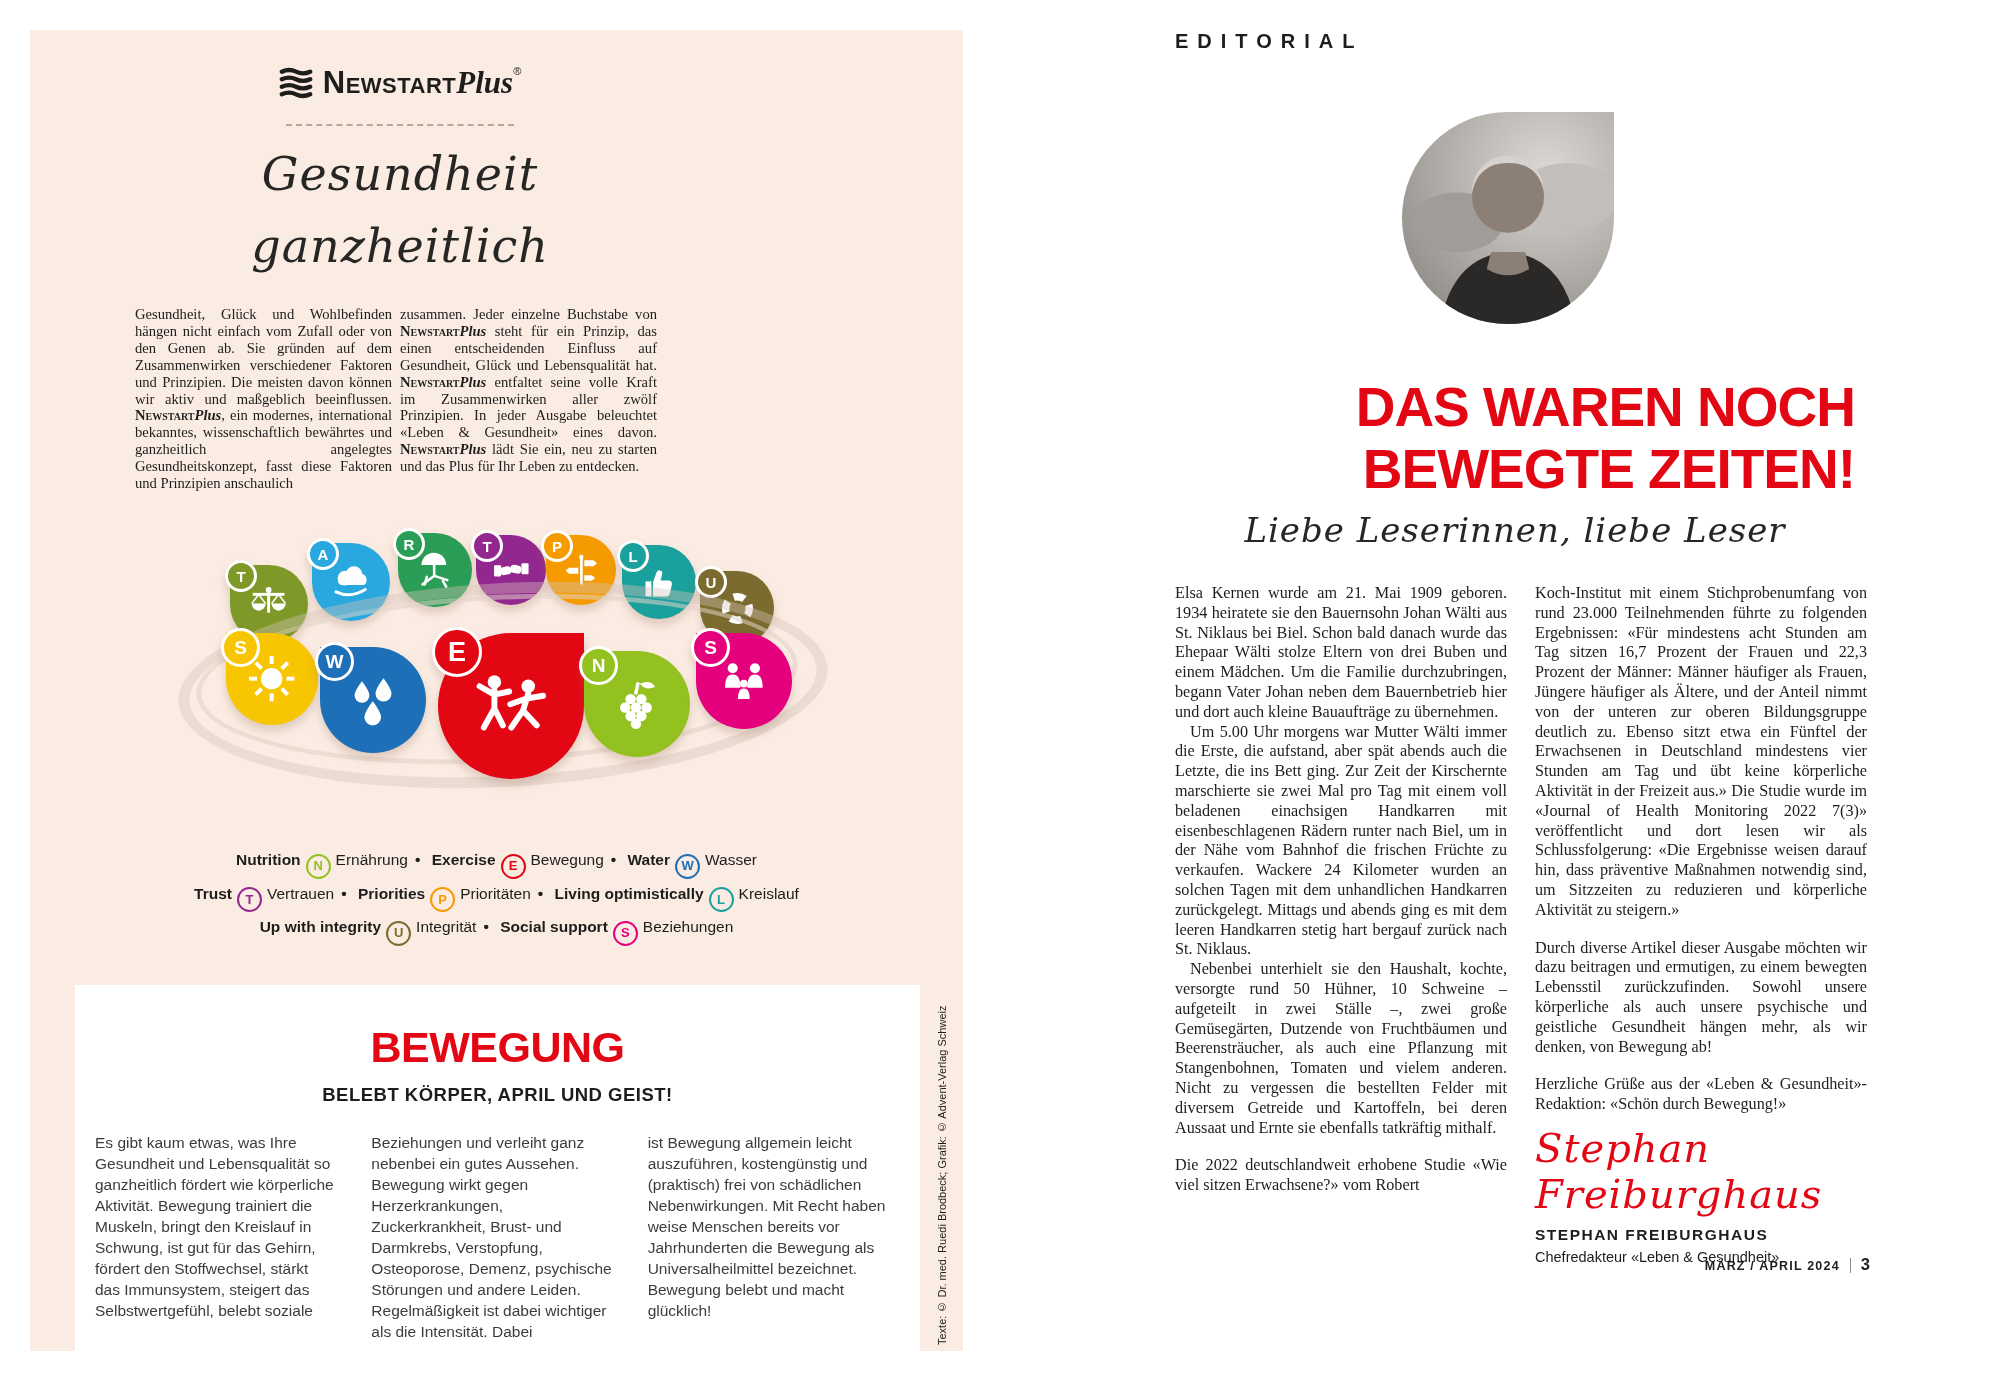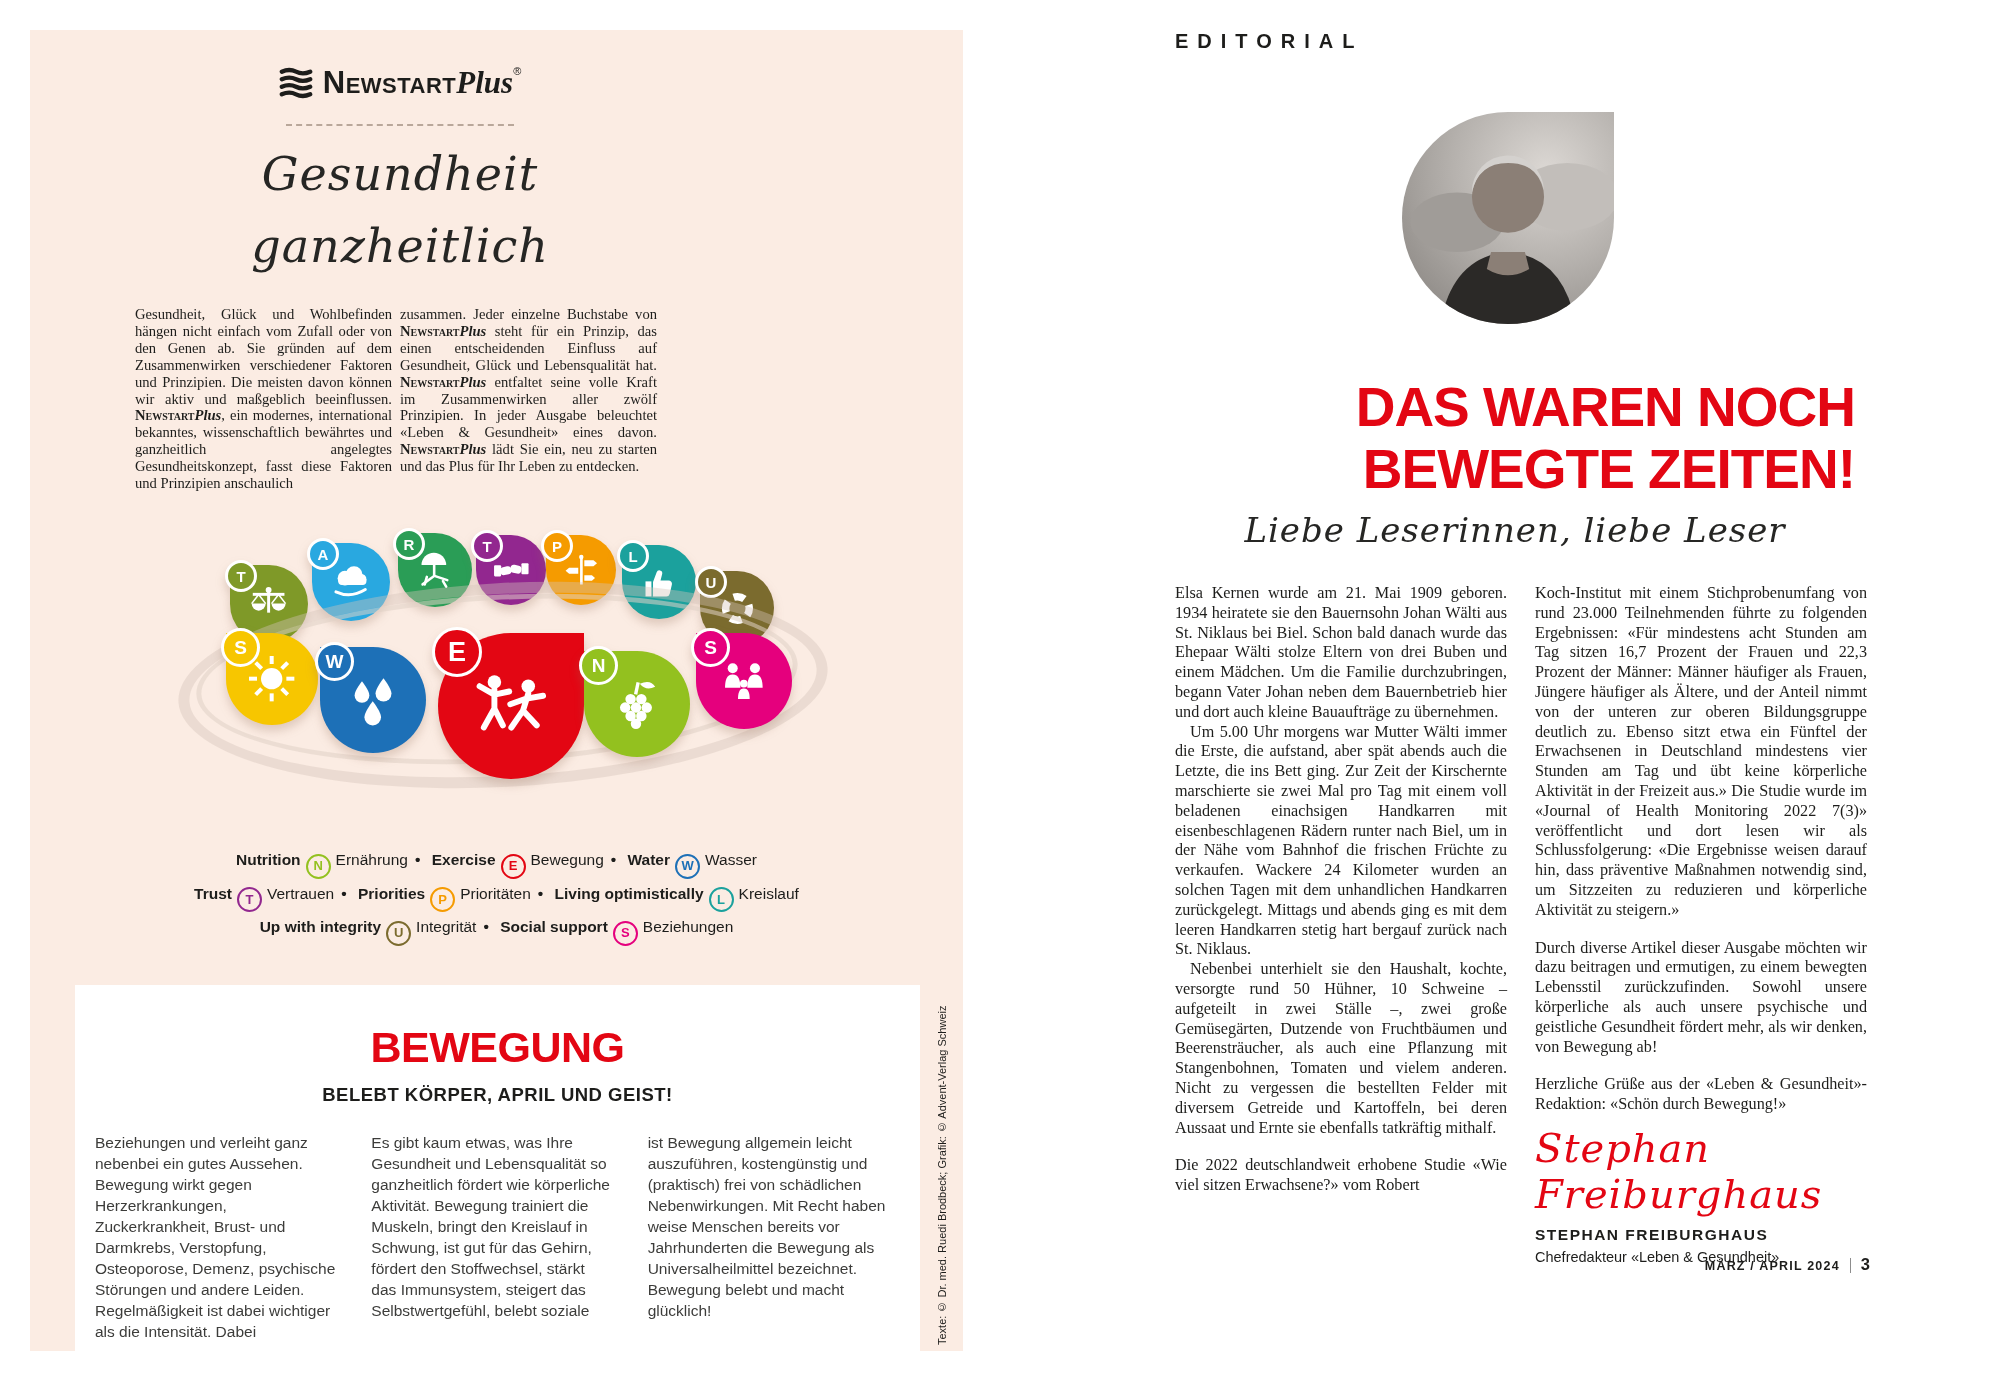--- a/index.html
+++ b/index.html
@@ -292,22 +292,22 @@
     <div>
       <b>Up with integrity</b><span class="ring" style="color: rgb(123, 107, 46); border-color: rgb(123, 107, 46);">U</span><span>Integrität</span><span class="bullet">•</span>
       <b>Social support</b><span class="ring" style="color: rgb(229, 0, 125); border-color: rgb(229, 0, 125);">S</span><span>Beziehungen</span>
     </div>
   </div>
 
   <div class="card">
     <h2 class="card-title">BEWEGUNG</h2>
     <div class="card-sub">BELEBT KÖRPER, APRIL UND GEIST!</div>
     <div class="card-cols">
+      <div class="ccol">Es gibt kaum etwas, was Ihre Gesundheit und Lebensqualität so ganzheitlich fördert wie körperliche Aktivität. Bewegung trainiert die Muskeln, bringt den Kreislauf in Schwung, ist gut für das Gehirn, fördert den Stoffwechsel, stärkt das Immunsystem, steigert das Selbstwertgefühl, belebt soziale</div>
       <div class="ccol">Beziehungen und verleiht ganz nebenbei ein gutes Aussehen. Bewegung wirkt gegen Herzerkrankungen, Zuckerkrankheit, Brust- und Darmkrebs, Verstopfung, Osteoporose, Demenz, psychische Störungen und andere Leiden. Regelmäßigkeit ist dabei wichtiger als die Intensität. Dabei</div>
-      <div class="ccol">Es gibt kaum etwas, was Ihre Gesundheit und Lebensqualität so ganzheitlich fördert wie körperliche Aktivität. Bewegung trainiert die Muskeln, bringt den Kreislauf in Schwung, ist gut für das Gehirn, fördert den Stoffwechsel, stärkt das Immunsystem, steigert das Selbstwertgefühl, belebt soziale</div>
       <div class="ccol">ist Bewegung allgemein leicht auszuführen, kostengünstig und (praktisch) frei von schädlichen Nebenwirkungen. Mit Recht haben weise Menschen bereits vor Jahrhunderten die Bewegung als Universalheilmittel bezeichnet. Bewegung belebt und macht glücklich!</div>
     </div>
   </div>
 </div>
 
 <div class="credit">Texte: © Dr. med. Ruedi Brodbeck; Grafik: © Advent-Verlag Schweiz</div>
 
 <div class="kicker">EDITORIAL</div>
 
 <div class="portrait">
@@ -330,21 +330,21 @@
 
 <div class="ed-cols">
   <div class="ecol">
     <p>Elsa Kernen wurde am 21. Mai 1909 geboren. 1934 heiratete sie den Bauernsohn Johan Wälti aus St. Niklaus bei Biel. Schon bald danach wurde das Ehepaar Wälti stolze Eltern von drei Buben und einem Mädchen. Um die Familie durchzubringen, begann Vater Johan neben dem Bauernbetrieb hier und dort auch kleine Bauaufträge zu übernehmen.</p>
     <p class="ind">Um 5.00 Uhr morgens war Mutter Wälti immer die Erste, die aufstand, aber spät abends auch die Letzte, die ins Bett ging. Zur Zeit der Kirschernte marschierte sie zwei Mal pro Tag mit einem voll beladenen einachsigen Handkarren mit eisenbeschlagenen Rädern runter nach Biel, um in der Nähe vom Bahnhof die frischen Früchte zu verkaufen. Wackere 24 Kilometer wurden an solchen Tagen mit dem unhandlichen Handkarren zurückgelegt. Mittags und abends ging es mit dem leeren Handkarren stetig hart bergauf zurück nach St. Niklaus.</p>
     <p class="ind">Nebenbei unterhielt sie den Haushalt, kochte, versorgte rund 50 Hühner, 10 Schweine – aufgeteilt in zwei Ställe –, zwei große Gemüsegärten, Dutzende von Fruchtbäumen und Beerensträucher, als auch eine Pflanzung mit Stangenbohnen, Tomaten und vielem anderen. Nicht zu vergessen die bestellten Felder mit diversem Getreide und Kartoffeln, bei deren Aussaat und Ernte sie ebenfalls tatkräftig mithalf.</p>
     <p class="gap">Die 2022 deutschlandweit erhobene Studie «Wie viel sitzen Erwachsene?» vom Robert</p>
   </div>
   <div class="ecol">
     <p>Koch-Institut mit einem Stichprobenumfang von rund 23.000 Teilnehmenden führte zu folgenden Ergebnissen: «Für mindestens acht Stunden am Tag sitzen 16,7 Prozent der Frauen und 22,3 Prozent der Männer: Männer häufiger als Frauen, Jüngere häufiger als Ältere, und der Anteil nimmt von der unteren zur oberen Bildungsgruppe deutlich zu. Ebenso sitzt etwa ein Fünftel der Erwachsenen in Deutschland mindestens vier Stunden am Tag und übt keine körperliche Aktivität in der Freizeit aus.» Die Studie wurde im «Journal of Health Monitoring 2022 7(3)» veröffentlicht und dort lesen wir als Schlussfolgerung: «Die Ergebnisse weisen darauf hin, dass präventive Maßnahmen notwendig sind, um Sitzzeiten zu reduzieren und körperliche Aktivität zu steigern.»</p>
-    <p class="gap">Durch diverse Artikel dieser Ausgabe möchten wir dazu beitragen und ermutigen, zu einem bewegten Lebensstil zurückzufinden. Sowohl unsere körperliche als auch unsere psychische und geistliche Gesundheit fördert mehr, als wir denken, von Bewegung ab!</p>
+    <p class="gap">Durch diverse Artikel dieser Ausgabe möchten wir dazu beitragen und ermutigen, zu einem bewegten Lebensstil zurückzufinden. Sowohl unsere körperliche als auch unsere psychische und geistliche Gesundheit hängen mehr, als wir denken, von Bewegung ab!</p>
     <p class="gap">Herzliche Grüße aus der «Leben &amp; Gesundheit»-Redaktion: «Schön durch Bewegung!»</p>
     <div class="sig-script">Stephan Freiburghaus</div>
     <div class="sig-name">STEPHAN FREIBURGHAUS</div>
     <div class="sig-role">Chefredakteur «Leben &amp; Gesundheit»</div>
   </div>
 </div>
 
 <div class="footer">
   <span class="date">MÄRZ / APRIL 2024</span><span class="sep"></span><span class="pnum">3</span>
 </div>

